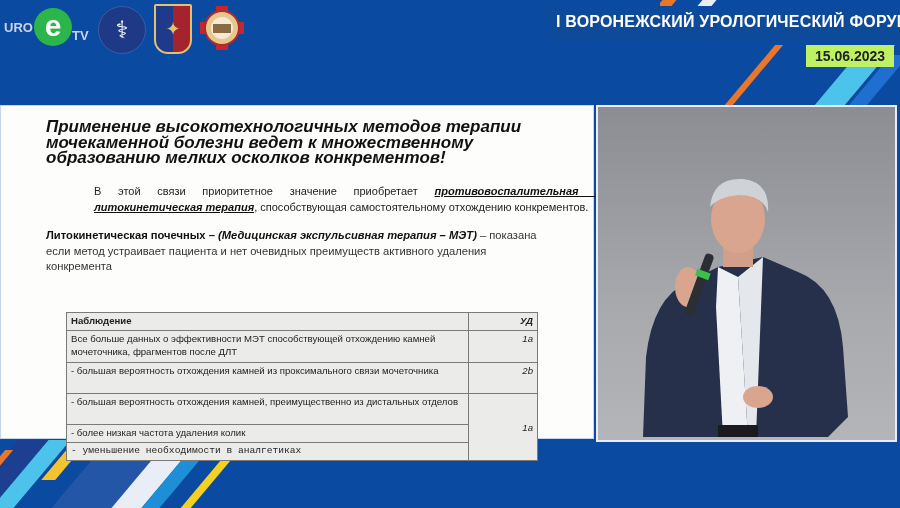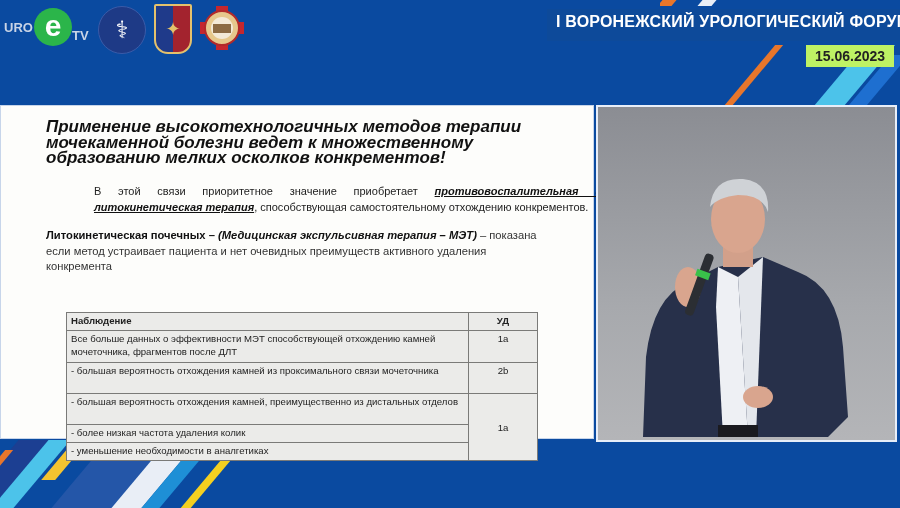--- a/index.html
+++ b/index.html
@@ -21,21 +21,21 @@
   .slide{left:0;top:105px;width:592px;height:332px;background:#fdfdfb;border:1px solid #c7d5ea;}
   .p1{left:46px;top:119px;width:500px;font-size:17px;font-weight:bold;font-style:italic;color:#111;line-height:15.5px;}
   .p2{left:46px;top:184px;width:508px;font-size:11px;color:#222;line-height:15.5px;text-align:justify;text-align-last:left;margin-left:48px;}
   .p2 .em{font-weight:bold;font-style:italic;text-decoration:underline;color:#111;}
   .p3{left:46px;top:228px;width:500px;font-size:11.2px;color:#333;line-height:15.5px;}
   .p3 b{color:#111;}
   
   table{position:absolute;left:66px;top:272px;width:472px;border-collapse:collapse;font-size:9.6px;color:#222;background:#ebebe9;margin-top:40px;}
   td,th{border:1px solid #7a7a78;padding:1px 4px;vertical-align:top;line-height:13px;}
   th{text-align:left;font-weight:bold;height:15px;}
-  th.ud,td.ud{text-align:center;width:60px;}
+  th.ud,td.ud{text-align:right;width:60px;font-style:italic;}
   td.mid{vertical-align:middle;}
   
   .video{left:596px;top:105px;width:297px;height:333px;border:2px solid #e8eef8;overflow:hidden;background:linear-gradient(180deg,#8b8d93 0%,#a7a9ad 60%,#b4b5b8 100%);}
   
   .stripe{position:absolute;transform:skewX(-40deg);}
 </style>
 </head>
 <body>
 
 <div class="abs" style="left:0;top:440px;width:240px;height:68px;overflow:hidden;">
@@ -99,21 +99,21 @@
     <td>-  большая вероятность отхождения камней из проксимального связи мочеточника</td>
     <td class="ud">2b</td>
   </tr>
   <tr style="height:31px;">
     <td>-  большая вероятность отхождения камней, преимущественно из дистальных отделов</td>
     <td class="ud mid" rowspan="3">1a</td>
   </tr>
   <tr style="height:18px;">
     <td>-  более низкая частота удаления колик</td>
   </tr>
-  <tr style="height:18px;">
+  <tr style="height:18px;font-family:Liberation Mono, monospace;">
     <td>-  уменьшение необходимости в аналгетиках</td>
   </tr>
 </tbody>
   </table>
 
 <div class="abs video">
   <svg width="297" height="333" viewBox="0 0 297 333">
 
     <path d="M45 330 L48 250 Q55 190 90 175 L120 160 L165 150 L200 165 Q240 180 245 240 L250 310 L230 330 Z" fill="#27304a"></path>
 

